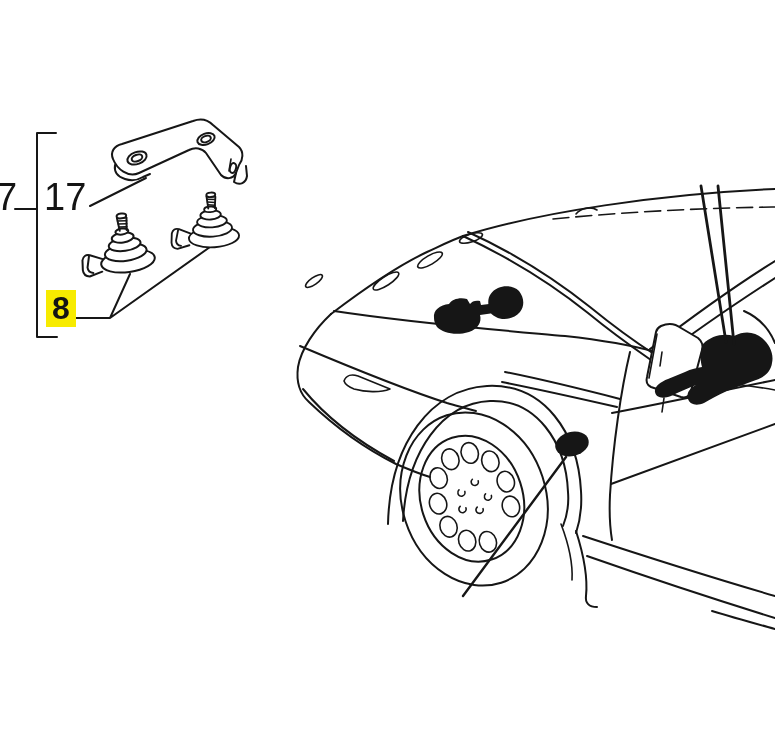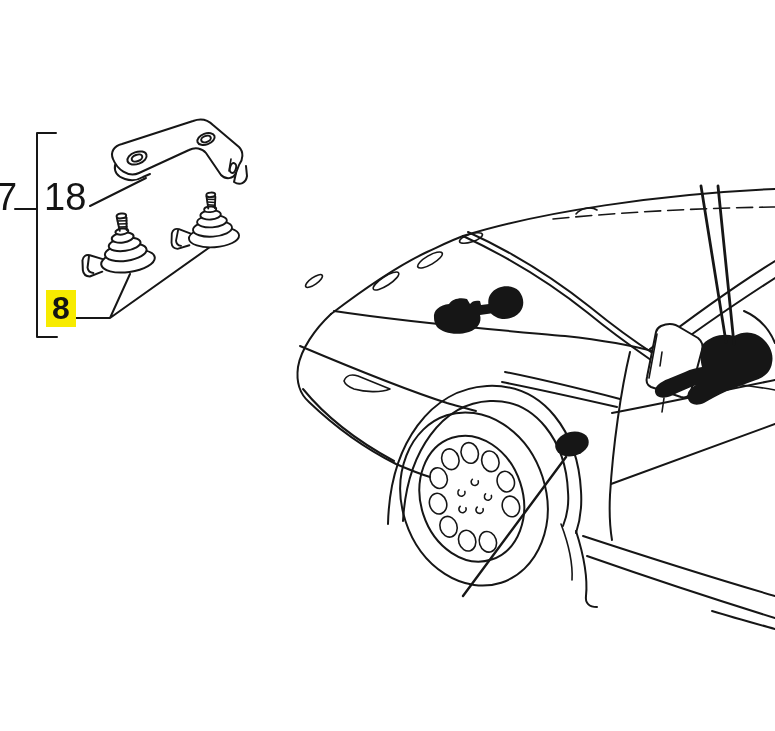--- a/index.html
+++ b/index.html
@@ -165,17 +165,17 @@
     <g class="stroke bold">
       <path d="M701,186 L726,342"></path>
       <path d="M718,186 L734,344"></path>
       <path d="M566,457 L463,596" stroke-width="2.4"></path>
     </g>
   </g>
 </svg>
 
 <div class="lbl" style="left:-4px;top:178px;">7</div>
 
-<div class="lbl" style="left:44px;top:178px;">18</div>
+<div class="lbl" style="left:44px;top:178px;">17</div>
 
 <div class="lbl hl" style="left: 46px; top: 290px; background: rgb(247, 235, 0);">8</div>
 
 </div>
 
 </body></html>

